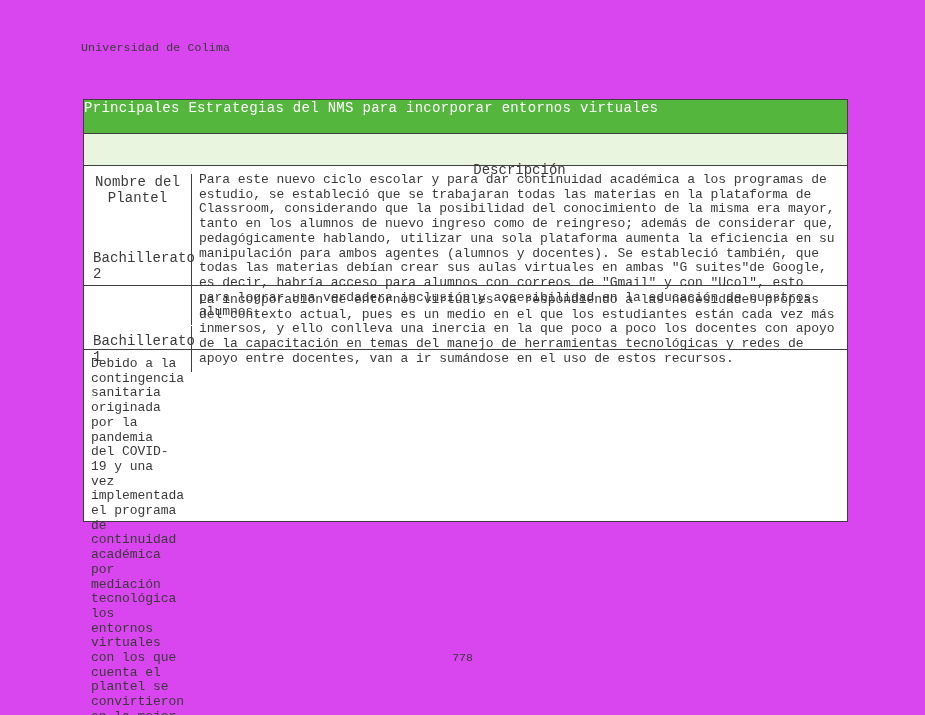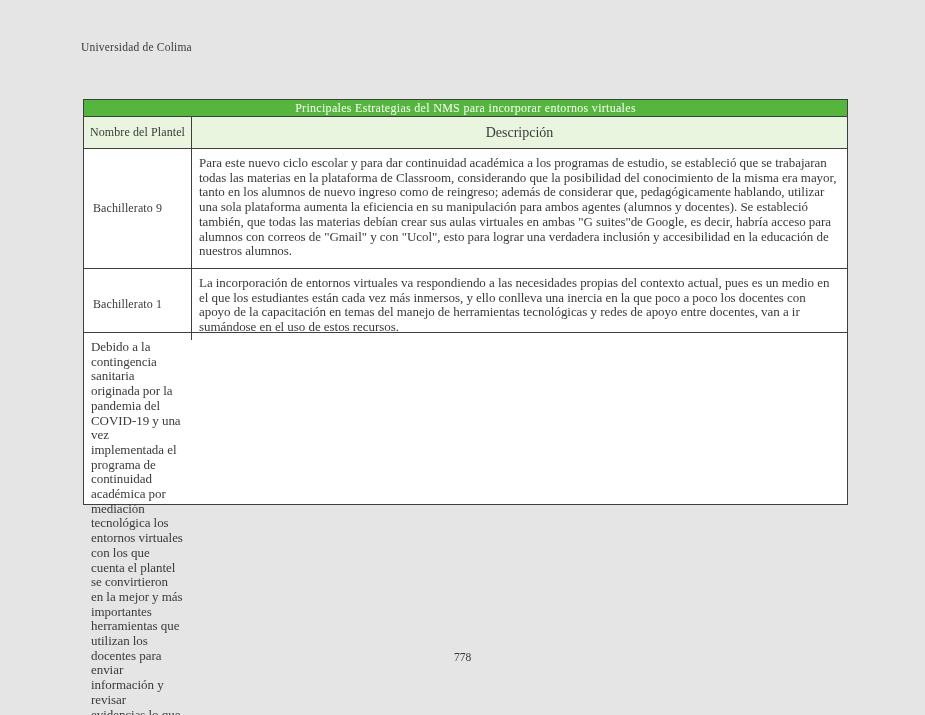--- a/index.html
+++ b/index.html
@@ -1,47 +1,47 @@
 <!DOCTYPE html>
 <html><head>
 <meta charset="utf-8">
 <style>
   * { margin: 0; padding: 0; box-sizing: border-box; }
   html, body { background: #ffffff; }
   .page {
     position: relative;
     width: 925px;
     height: 715px;
-    background: #e5e5e5;
+    background: #d946ef;
     overflow: hidden;
-    font-family: Liberation Serif, serif;
+    font-family: Liberation Mono, monospace;
     color: #3c3c3c;
   }
   .doc-title {
     position: absolute;
     left: 81px;
     top: 41px;
     font-size: 11.5px;
     letter-spacing: 0.2px;
     color: #3a3a3a;
   }
   .uc-table {
     position: absolute;
     left: 83px;
     top: 99px;
     width: 765px;
     border: 1.5px solid #3f3f3f;
     background: #ffffff;
   }
   .banner {
-    height: 16px;
+    height: 33px;
     background: #54b63c;
     color: #ffffff;
-    text-align: center;
-    font-size: 12px;
+    text-align: left;
+    font-size: 14px;
     line-height: 16px;
     letter-spacing: 0.3px;
   }
   .row {
     display: grid;
     grid-template-columns: 108px 1fr;
     border-top: 1.5px solid #3f3f3f;
     background: #ffffff;
   }
   .header-row {
@@ -49,23 +49,24 @@
     height: 32px;
   }
   .row-0 { height: 120px; }
   .row-1 { height: 64px; }
   .row-2 { height: 172px; }
   .name-cell {
     border-right: 1.5px solid #3f3f3f;
     display: flex;
     align-items: center;
     padding-left: 9px;
-    font-size: 12px;
+    font-size: 14px;
     color: #3a3a3a;
     letter-spacing: 0.1px;
+    margin-top: 40px;
   }
   .header-cell {
     justify-content: center;
     padding-left: 0;
     text-align: center;
   }
   .desc-header {
     display: flex;
     align-items: center;
     justify-content: center;
@@ -100,21 +101,21 @@
   <div class="uc-table">
 
     <div class="banner">Principales Estrategias del NMS para incorporar entornos virtuales</div>
 
     <div class="row header-row">
       <div class="name-cell header-cell">Nombre del Plantel</div>
       <div class="desc-header">Descripción</div>
     </div>
 
     <div class="row row-0">
-      <div class="name-cell">Bachillerato 9</div>
+      <div class="name-cell">Bachillerato 2</div>
       <div class="desc-cell">Para este nuevo ciclo escolar y para dar continuidad académica a los programas de estudio, se estableció que se trabajaran todas las materias en la plataforma de Classroom, considerando que la posibilidad del conocimiento de la misma era mayor, tanto en los alumnos de nuevo ingreso como de reingreso; además de considerar que, pedagógicamente hablando, utilizar una sola plataforma aumenta la eficiencia en su manipulación para ambos agentes (alumnos y docentes). Se estableció también, que todas las materias debían crear sus aulas virtuales en ambas "G suites"de Google, es decir, habría acceso para alumnos con correos de "Gmail" y con "Ucol", esto para lograr una verdadera inclusión y accesibilidad en la educación de nuestros alumnos.</div>
     </div>
 
     <div class="row row-1">
       <div class="name-cell">Bachillerato 1</div>
       <div class="desc-cell">La incorporación de entornos virtuales va respondiendo a las necesidades propias del contexto actual, pues es un medio en el que los estudiantes están cada vez más inmersos, y ello conlleva una inercia en la que poco a poco los docentes con apoyo de la capacitación en temas del manejo de herramientas tecnológicas y redes de apoyo entre docentes, van a ir sumándose en el uso de estos recursos.</div>
     </div>
 
     <div class="row row-2">
       <div class="desc-cell">Debido a la contingencia sanitaria originada por la pandemia del COVID-19 y una vez implementada el programa de continuidad académica por mediación tecnológica los entornos virtuales con los que cuenta el plantel se convirtieron en la mejor y más importantes herramientas que utilizan los docentes para enviar información y revisar evidencias lo que hace que la actividad académica se realice de manera más eficiente. Así mismo muchos profesores hacen uso de las redes sociales (Facebook y WhatsApp) como una herramienta importante para estar comunicados con sus alumnos, además de enviar y recibir información de una forma rápida y eficiente. Los docentes y alumnos de los tres programas que se ofertan en el plantel (Bachillerato General, Técnico en Contabilidad y Analista Programador) utilizan regularmente las plataformas del Classroom, EvPraxis y SIABUC para compartir y enviar información como reportes, tareas, evidencias, así como para la aplicación de exámenes. Así mismo se hace uso de la plataforma Google Meet para llevar a cabo las sesiones de clases virtuales con los estudiantes, reuniones de trabajo e informativas entre los profesores y la dirección del plantel.</div>

